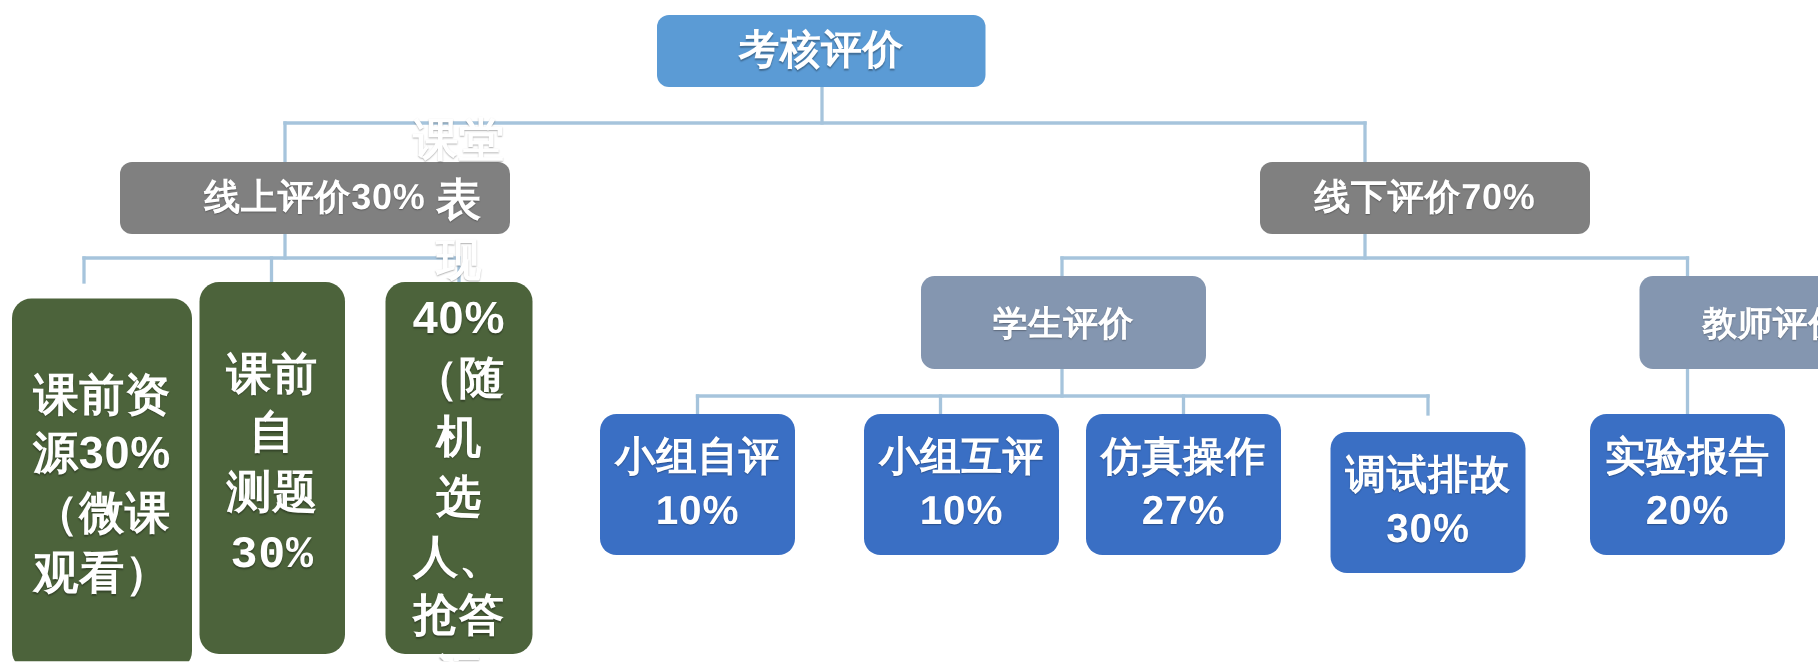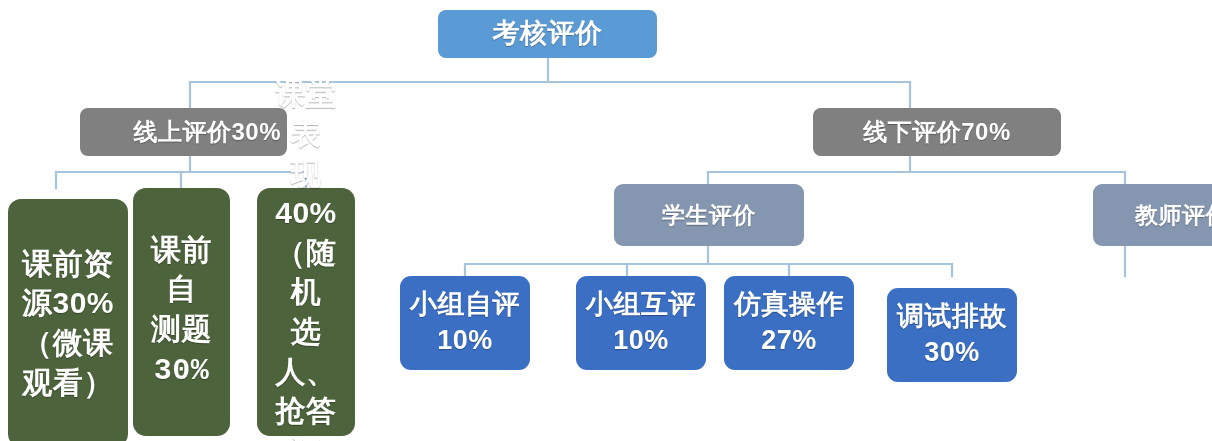--- a/index.html
+++ b/index.html
@@ -100,25 +100,25 @@
       <path d="M952,264 L952,276"></path>
 
       <path d="M1125,246 L1125,276"></path>
     </g>
   </svg>
 
   <div class="node node-root" style="left:438px; top:10px; width:219px; height:48px;">
     <span class="node-label">考核评价</span>
   </div>
 
-  <div class="node node-gray" style="left:80px; top:108px; width:207px; height:48px;text-align:right;">
+  <div class="node node-gray" style="left:80px; top:108px; width:260px; height:48px;">
     <span class="node-label">线上评价30%</span>
   </div>
 
-  <div class="node node-gray" style="left:813px; top:108px; width:248px; height:48px;">
+  <div class="node node-gray" style="left:840px; top:108px; width:220px; height:48px;">
     <span class="node-label">线下评价70%</span>
   </div>
 
   <div class="node node-green" style="left:8px; top:199px; width:120px; height:248px;">
     <span class="node-label">课前资
 源30%
 （微课
 观看）</span>
   </div>
 
@@ -158,14 +158,18 @@
   <div class="node node-blue" style="left:724px; top:276px; width:130px; height:94px;">
     <span class="node-label">仿真操作
 27%</span>
   </div>
 
   <div class="node node-blue" style="left:887px; top:276px; width:130px; height:94px;margin-top:12px;">
     <span class="node-label">调试排故
 30%</span>
   </div>
 
+  <div class="node node-blue" style="left:1060px; top:276px; width:130px; height:94px;">
+    <span class="node-label">实验报告
+20%</span>
+  </div>
 
 </div>
 
 </body></html>

